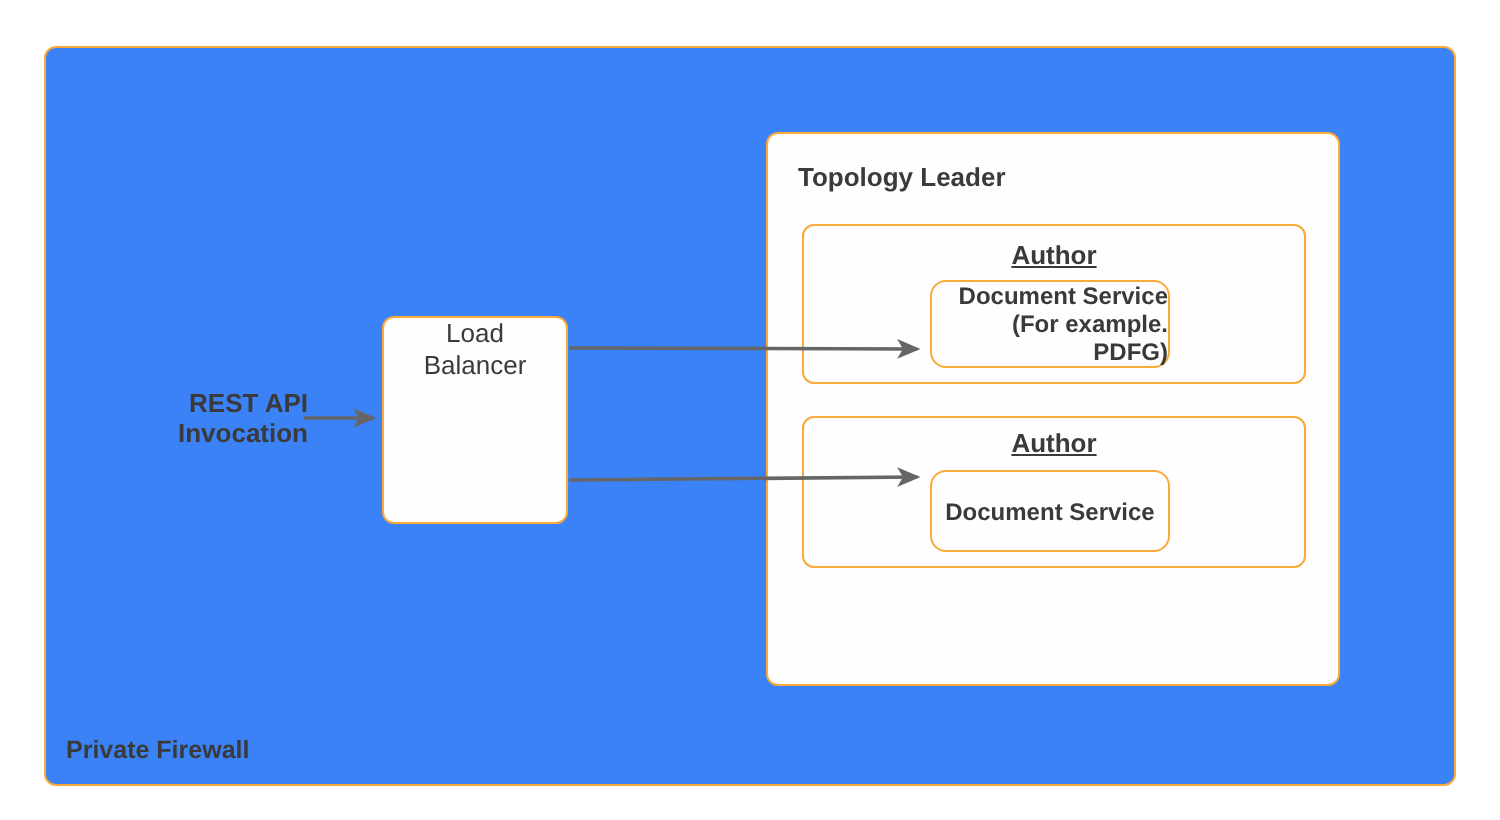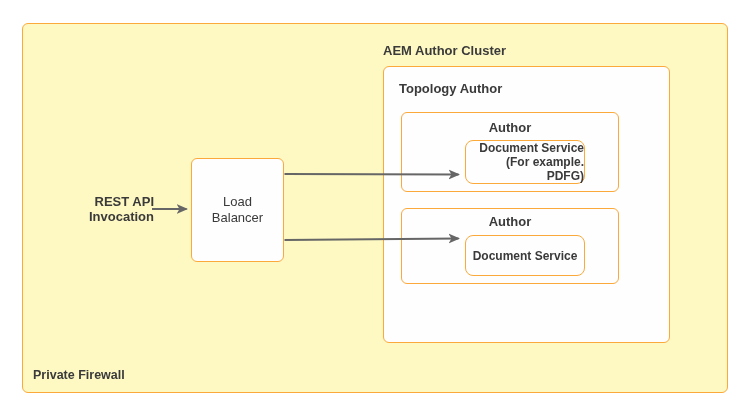--- a/index.html
+++ b/index.html
@@ -25,37 +25,37 @@
     background:var(--boxfill);
   }
   .label{
     color:var(--text);
     font-size:13px;
     font-weight:600;
     line-height:15px;
     white-space:pre-line;
   }
   
-  .firewall-box{left:22px;top:23px;width:706px;height:370px;background:#fef9c3;}
+  .firewall-box{left:22px;top:23px;width:706px;height:370px;background:#3b82f6;}
   .firewall-label{position:absolute;left:10px;bottom:9px;font-size:12.5px;}
   
   .rest-api-label{
     position:absolute;left:62px;top:194px;width:92px;
     text-align:right;font-weight:700;
   }
   .lb-box{
     left:191px;top:158px;width:93px;height:104px;
-    display:flex;align-items:center;justify-content:center;
+    display:flex;align-items:flex-start;justify-content:center;
   }
   .lb-label{font-weight:400;line-height:16px;text-align:center;}
   
   .cluster-label{position:absolute;left:383px;top:43px;}
   .topology-box{left:383px;top:66px;width:287px;height:277px;}
   .topology-label{position:absolute;left:15px;top:14px;}
-  .author-box{left:17px;width:218px;}
+  .author-box{left:17px;width:252px;text-decoration:underline;}
   .author-box-1{top:45px;height:80px;}
   .author-box-2{top:141px;height:76px;}
   .author-label{display:block;text-align:center;}
   .author-box-1 .author-label{margin-top:7px;}
   .author-box-2 .author-label{margin-top:5px;}
   .service-box{
     left:63px;width:120px;border-radius:8px;
     display:flex;align-items:center;justify-content:center;
   }
   .service-box-1{top:27px;height:44px;}
@@ -79,24 +79,23 @@
   </div>
 
   <div class="label rest-api-label">REST API
 Invocation</div>
 
   <div class="obox lb-box">
     <span class="label lb-label">Load
 Balancer</span>
   </div>
 
-  <div class="label cluster-label">AEM Author Cluster</div>
 
   <div class="obox topology-box">
-    <span class="label topology-label">Topology Author</span>
+    <span class="label topology-label">Topology Leader</span>
 
     <div class="obox author-box author-box-1">
       <span class="label author-label">Author</span>
       <div class="obox service-box service-box-1">
         <span class="label service-label">Document Service
 (For example. PDFG)</span>
       </div>
     </div>
 
     <div class="obox author-box author-box-2">

